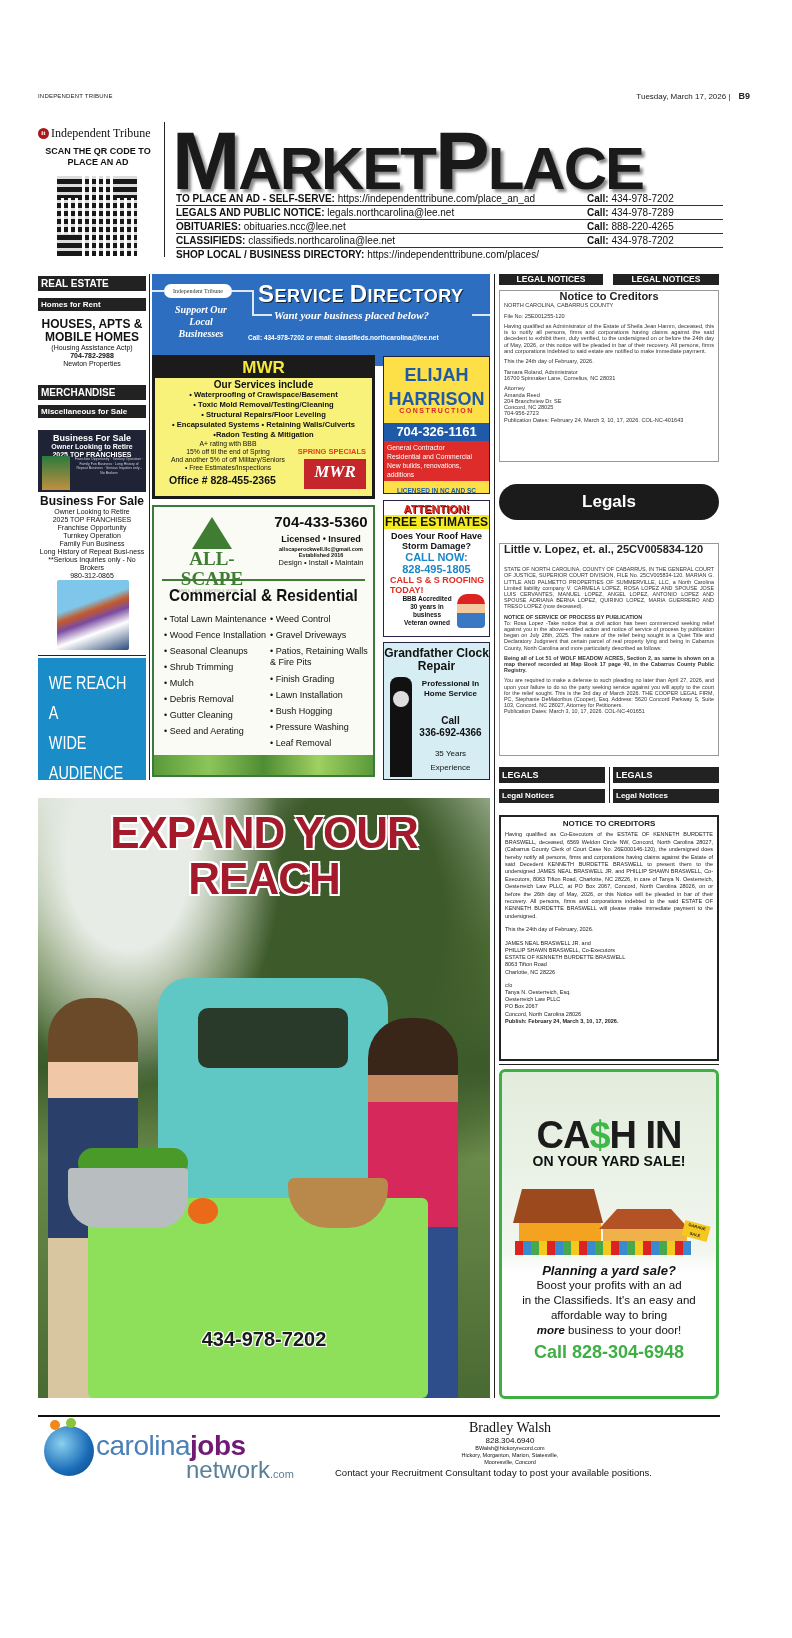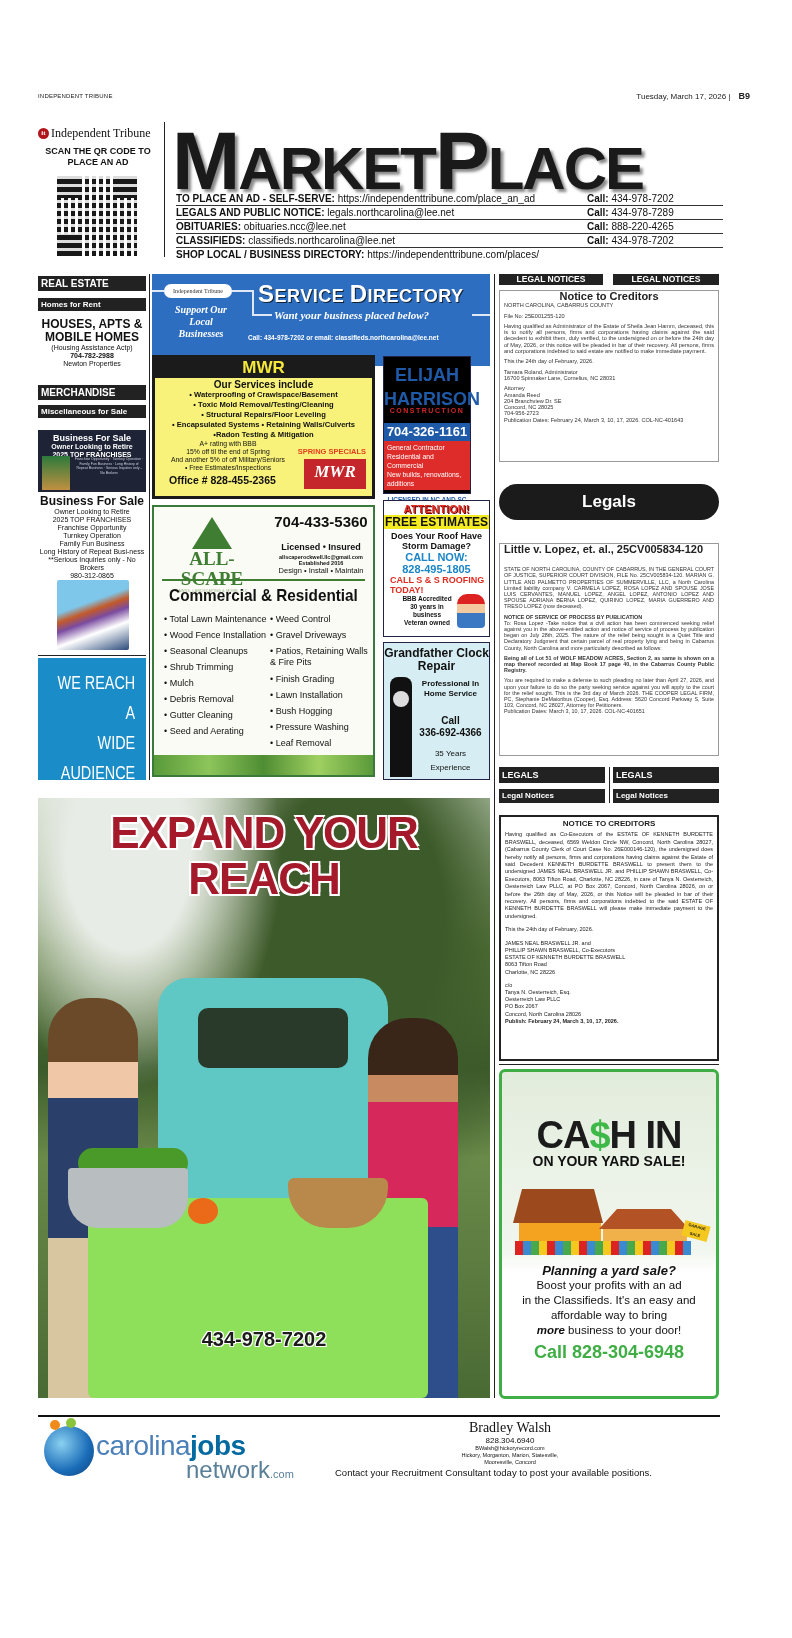--- a/index.html
+++ b/index.html
@@ -35,21 +35,21 @@
 .houses .s{font-size:7px;line-height:8px}
 .bfs-img{top:430px;left:38px;width:108px;height:62px;background:#1e2436;color:#fff;text-align:center;padding-top:3px}
 .bfs-img .t{font-size:9px;font-weight:bold}
 .bfs-img .u{font-size:7px;font-weight:bold;line-height:8px}
 .bfs-img .pic{position:absolute;left:4px;top:26px;width:28px;height:34px;background:linear-gradient(#2c7a3c,#c09040)}
 .bfs-img .sm{position:absolute;left:36px;top:27px;right:2px;font-size:3.5px;color:#ccd;line-height:4.5px}
 .bfs{top:494px;left:38px;width:108px;text-align:center}
 .bfs .h{font-size:12px;font-weight:bold}
 .bfs .s{font-size:7px;line-height:8px}
 .van{top:580px;left:57px;width:72px;height:70px;background:linear-gradient(160deg,#7ec7ea 0%,#7ec7ea 35%,#c35a2a 45%,#7a4ba0 55%,#ffffff 70%,#2a4a7a 100%);border-radius:2px}
-.reach{top:658px;left:38px;width:108px;height:122px;background:#1a8cc7;color:#fff;text-align:right;font-family:"Liberation Sans Narrow","Liberation Sans",sans-serif}
+.reach{top:658px;left:38px;width:108px;height:122px;background:#1a8cc7;color:#fff;text-align:left;font-family:"Liberation Sans Narrow","Liberation Sans",sans-serif}
 .reach .a{font-size:18px;line-height:30px;margin-top:10px;transform:scaleX(.8)}
 .reach .p{font-size:24px;font-weight:bold;transform:scaleX(.78);margin-top:4px}
 
 .svc{top:274px;left:152px;width:338px;height:92px;background:#2d6ec0;color:#fff}
 .svc .pill{position:absolute;left:12px;top:10px;width:68px;height:14px;background:#fff;border-radius:7px;color:#333;font-size:6px;font-family:"Liberation Serif",serif;text-align:center;line-height:14px}
 .svc .sup{position:absolute;left:14px;top:30px;width:70px;font-family:"Liberation Serif",serif;font-style:italic;font-weight:bold;font-size:10px;line-height:12px;text-align:center}
 .svc .title{position:absolute;left:106px;top:6px;font-size:24px;font-weight:bold;letter-spacing:.5px;text-shadow:1px 1px 0 #123}
 .svc .title .sm{font-size:18px}
 .svc .want{position:absolute;left:122px;top:35px;font-family:"Liberation Serif",serif;font-style:italic;font-weight:bold;font-size:11px}
 .svc .call{position:absolute;left:96px;top:60px;font-size:6.5px;font-weight:bold}
@@ -57,35 +57,35 @@
 
 .mwr{top:355px;left:152px;width:223px;height:144px;border:3px solid #1b1b1b;background:#f8f27a;text-align:center}
 .mwr .hd{background:#1b1b1b;color:#f5e83a;font-size:17px;font-weight:bold;height:20px;line-height:20px}
 .mwr .ours{font-size:10px;font-weight:bold;margin-top:1px;font-family:"Liberation Sans Narrow","Liberation Sans",sans-serif}
 .mwr .b{font-size:7.6px;font-weight:bold;line-height:10px}
 .mwr .sm{font-size:6.8px;line-height:8px;text-align:left;padding-left:6px;width:140px}
 .mwr .spring{position:absolute;right:6px;top:89px;color:#e53e1d;font-weight:bold;font-size:7.5px}
 .mwr .logo{position:absolute;right:6px;top:101px;width:62px;height:30px;background:#c4262b;color:#fff;font-family:"Liberation Serif",serif;font-style:italic;font-weight:bold;font-size:17px;line-height:26px}
 .mwr .office{font-size:10.5px;font-weight:bold;text-align:left;padding-left:14px;margin-top:2px}
 
-.elijah{top:356px;left:383px;width:88px;height:138px;border:1px solid #224;background:#000000;text-align:center}
+.elijah{top:356px;left:383px;width:107px;height:138px;border:1px solid #224;background:#fde047;text-align:center}
 .elijah .n{color:#1f5aa8;font-weight:bold;font-size:18px;line-height:16px;margin-top:10px}
 .elijah .c{color:#d6262a;font-size:7px;font-weight:bold;letter-spacing:1.5px}
 .elijah .ph{background:#1f5aa8;color:#fff;font-weight:bold;font-size:13px;height:18px;line-height:18px;margin-top:9px}
 .elijah .red{background:#dd2c2a;color:#fff;font-size:6.8px;text-align:left;padding:2px 3px;line-height:9px}
 .elijah .lic{color:#1f5aa8;font-size:6.5px;font-weight:bold;margin-top:6px}
 
 .allscape{top:505px;left:152px;width:223px;height:272px;border:2px solid #3a7a3a;background:#f9fbf4}
 .allscape .logo{position:absolute;left:8px;top:8px;width:100px;height:64px;text-align:center}
 .allscape .tree{width:0;height:0;margin:2px auto 0;border-left:20px solid transparent;border-right:20px solid transparent;border-bottom:32px solid #3f7d33}
 .allscape .nm{font-family:"Liberation Serif",serif;font-weight:bold;font-size:19px;color:#3f7d33;line-height:20px}
 .allscape .tag{font-size:3.5px;color:#9a8;letter-spacing:.3px}
 .allscape .rt{position:absolute;left:118px;top:6px;width:98px;text-align:center}
 .allscape .rt .ph{font-size:15px;font-weight:bold}
-.allscape .rt .l{font-size:9px;font-weight:bold;margin-top:12px}
+.allscape .rt .l{font-size:9px;font-weight:bold;margin-top:4px}
 .allscape .rt .e{font-size:5.5px;font-weight:bold;margin-top:2px}
 .allscape .rt .est{font-size:5.5px;font-weight:bold}
 .allscape .rt .d{font-size:7.5px;font-weight:normal}
 .allscape .rule{position:absolute;left:8px;right:8px;top:72px;height:2px;background:#3f7d33}
 .allscape .cr{position:absolute;left:0;right:0;top:79px;text-align:center;font-size:17px;font-weight:bold;font-family:"Liberation Sans Narrow","Liberation Sans",sans-serif;transform:scaleX(.9)}
 .allscape ul{position:absolute;top:104px;list-style:none;font-size:9px;line-height:16px;font-family:"Liberation Sans Narrow","Liberation Sans",sans-serif}
 .allscape ul li::before{content:"• "}
 .allscape .grass{position:absolute;left:0;right:0;bottom:0;height:20px;background:linear-gradient(90deg,#5a9a3a,#8cc55a,#4f8d33,#9fd061,#5a9a3a)}
 
 .roof{top:500px;left:383px;width:107px;height:137px;border:1px solid #224;background:#fff;text-align:center;font-family:"Liberation Sans Narrow","Liberation Sans",sans-serif}
@@ -152,21 +152,21 @@
 .photo .exp{position:absolute;left:0;right:0;top:12px;text-align:center;color:#a41a2a;font-weight:bold;font-size:44px;line-height:46px;letter-spacing:-1px;text-shadow:-2px -2px 0 #fff,2px -2px 0 #fff,-2px 2px 0 #fff,2px 2px 0 #fff}
 .photo .cls{position:absolute;left:0;right:0;top:462px;text-align:center;color:#1b1b1b;font-weight:bold;font-size:30px;line-height:32px;text-shadow:-2px -2px 0 #fff,2px -2px 0 #fff,-2px 2px 0 #fff,2px 2px 0 #fff}
 .photo .cph{position:absolute;left:0;right:0;top:530px;text-align:center;color:#1b1b1b;font-weight:bold;font-size:20px;text-shadow:-1px -1px 0 #fff,1px -1px 0 #fff,-1px 1px 0 #fff,1px 1px 0 #fff}
 
 .frule{top:1415px;left:38px;width:682px;height:2px;background:#111}
 .cjn{top:1420px;left:42px;width:270px;height:66px}
 .cjn .globe{position:absolute;left:2px;top:6px;width:50px;height:50px;border-radius:50%;background:radial-gradient(circle at 35% 35%,#8ad0f0,#1a6cb8 60%,#0d3f7a)}
 .cjn .globe::before{content:"";position:absolute;left:6px;top:-6px;width:10px;height:10px;border-radius:50%;background:#f08a1a}
 .cjn .globe::after{content:"";position:absolute;left:22px;top:-8px;width:10px;height:10px;border-radius:50%;background:#8ac43a}
 .cjn .w1{position:absolute;left:54px;top:10px;font-size:28px;color:#4a7fb8;letter-spacing:-.5px}
-.cjn .w1 b{color:#0369a1}
+.cjn .w1 b{color:#701a75}
 .cjn .w2{position:absolute;left:144px;top:36px;font-size:24px;color:#5a7f98}
 .cjn .w2 small{font-size:11px}
 .bw{top:1420px;left:380px;width:260px;text-align:center}
 .bw .n{font-family:"Liberation Serif",serif;font-weight:normal;font-size:14px}
 .bw .p{font-size:8px}
 .bw .s{font-size:5.5px;line-height:7px}
 .contact{top:1467px;left:335px;font-size:9.5px}
 </style>
 </head>
 <body>

